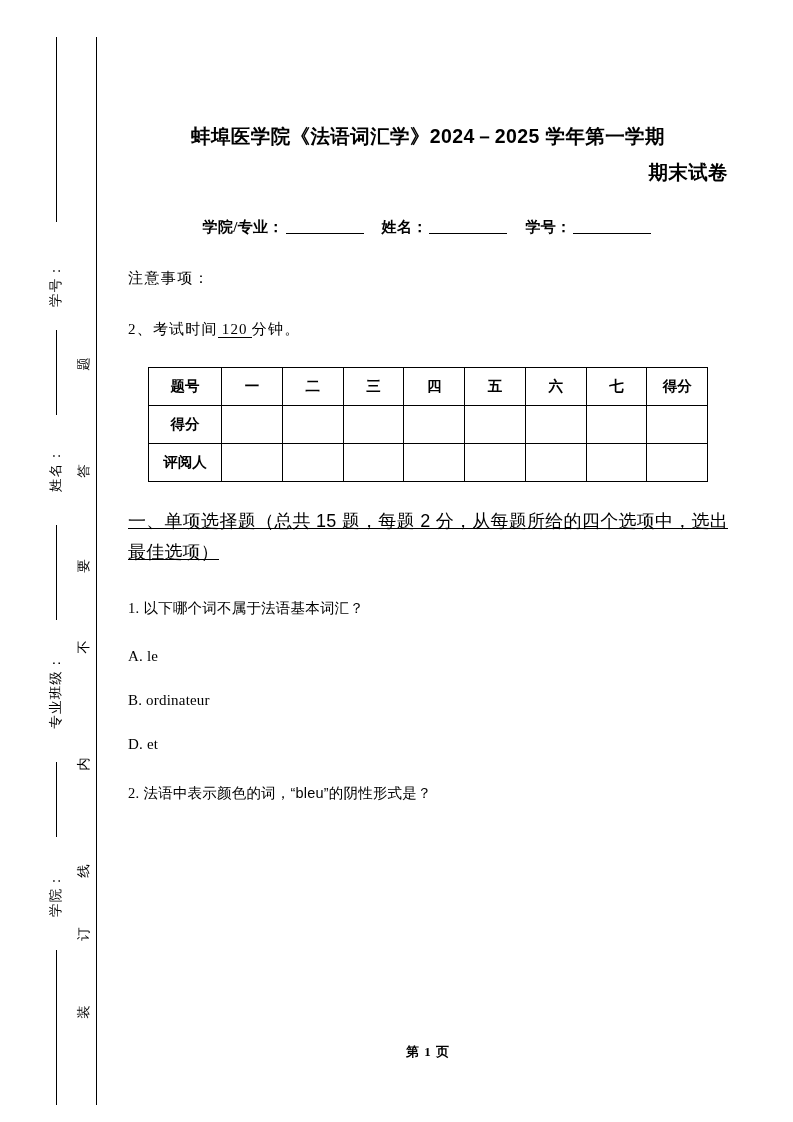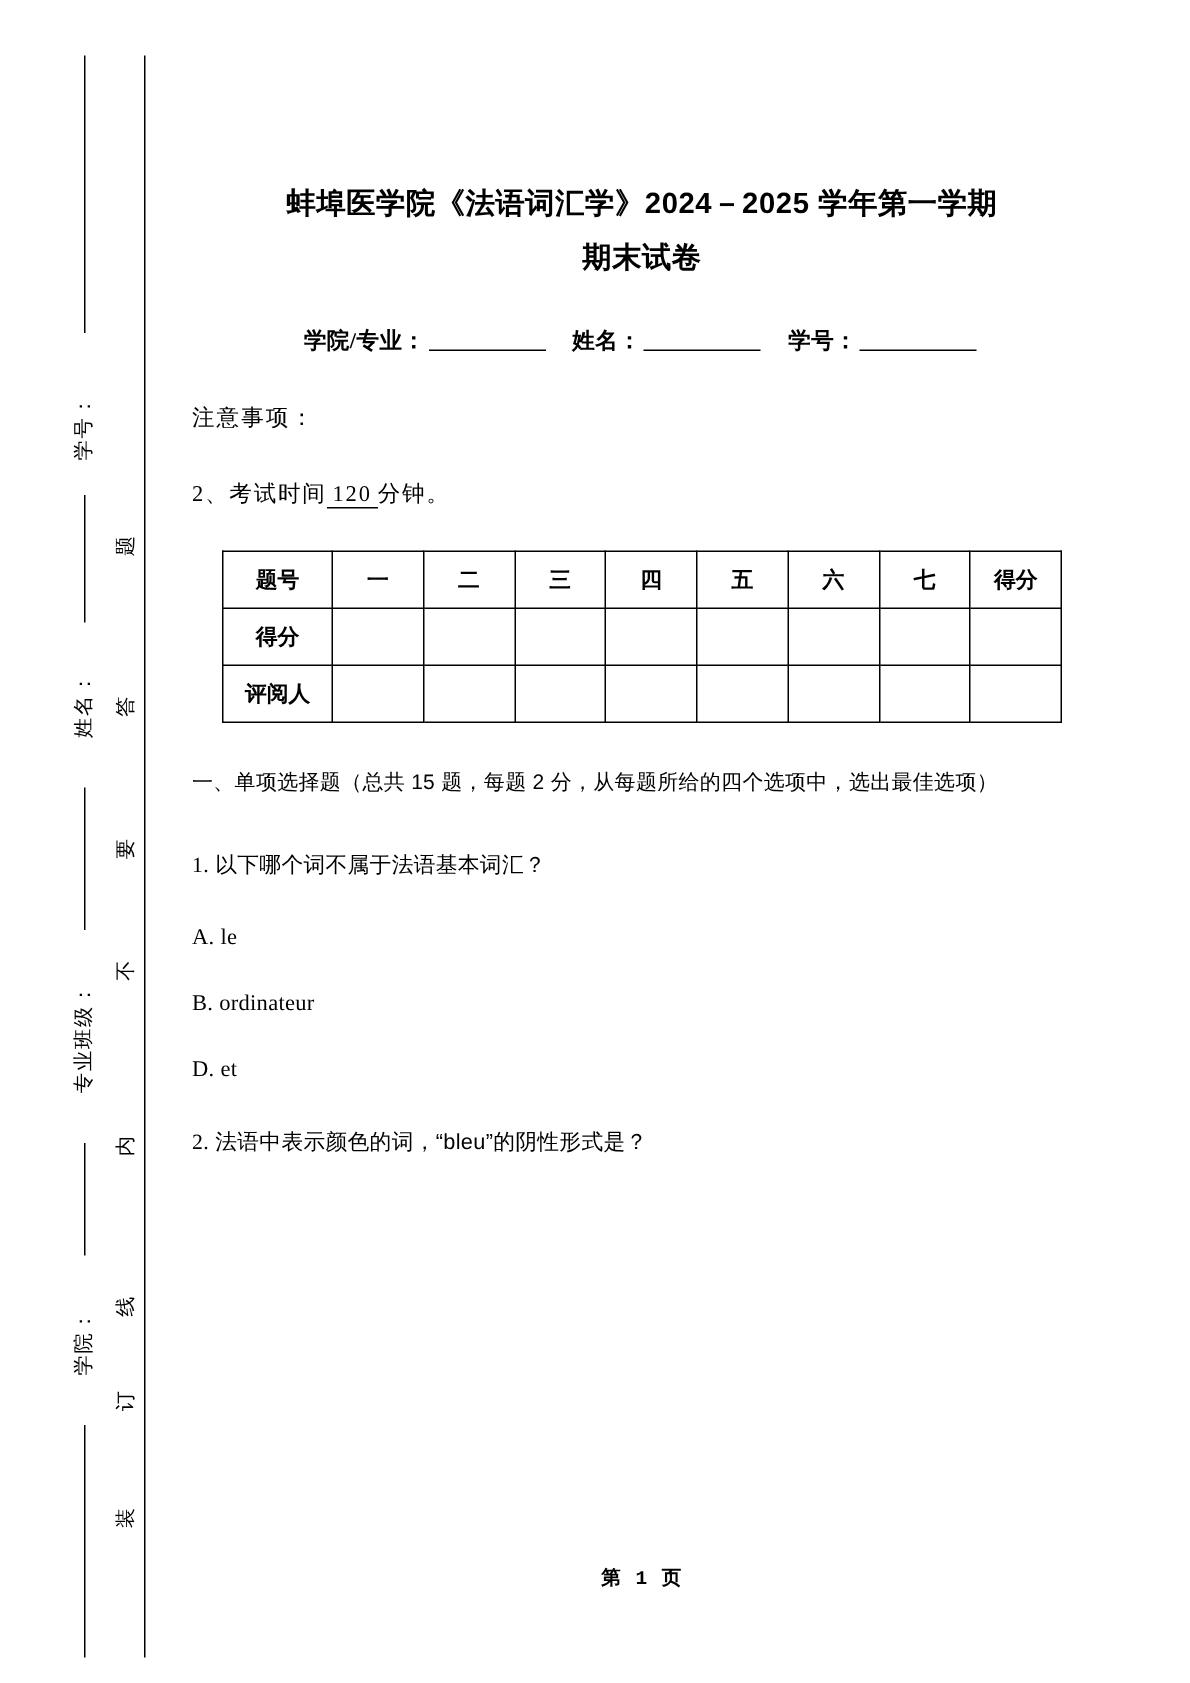--- a/index.html
+++ b/index.html
@@ -76,21 +76,21 @@
   .exam-title {
     margin: 0;
     padding-top: 118px;
     font-family: "Liberation Sans", "DejaVu Sans", sans-serif;
     font-weight: bold;
     font-size: 19.5px;
     line-height: 36px;
     text-align: center;
     letter-spacing: 0.4px;
   }
-  .exam-title .title-line2 { display: block; }
+  .exam-title .title-line2 { display: block; text-align: right; }
 
   .info-line {
     margin: 0;
     padding-top: 28px;
     text-align: center;
     font-family: "Liberation Serif", "DejaVu Serif", serif;
     font-weight: bold;
     font-size: 15px;
     letter-spacing: 0.3px;
     white-space: nowrap;
@@ -139,24 +139,25 @@
     font-size: 14.5px;
     padding: 0;
   }
   table.score-table td.rowhead { width: 72px; }
 
   
   .section-heading {
     margin: 0;
     padding-top: 24px;
     font-family: "Liberation Sans", "DejaVu Sans", sans-serif;
-    font-size: 14px;
+    font-size: 18px;
     line-height: 31px;
     letter-spacing: 0.2px;
     text-align: justify;
+    text-decoration: underline;
   }
   .question-stem {
     margin: 0;
     padding-top: 27px;
     font-family: "Liberation Sans", "DejaVu Sans", sans-serif;
     font-size: 14.5px;
     line-height: 26px;
     letter-spacing: 0.2px;
   }
   .question-stem .qnum {
@@ -170,21 +171,21 @@
     letter-spacing: 0.2px;
   }
 
   
   .page-footer {
     position: absolute;
     left: 128px;
     top: 1043px;
     width: 600px;
     text-align: center;
-    font-family: Liberation Mono, monospace;
+    font-family: Liberation Serif, serif;
     font-weight: bold;
     font-size: 13px;
     letter-spacing: 1px;
   }
 </style>
 </head>
 <body>
 
 <div id="seal-area">
   <div class="seal-rule-main"></div>

